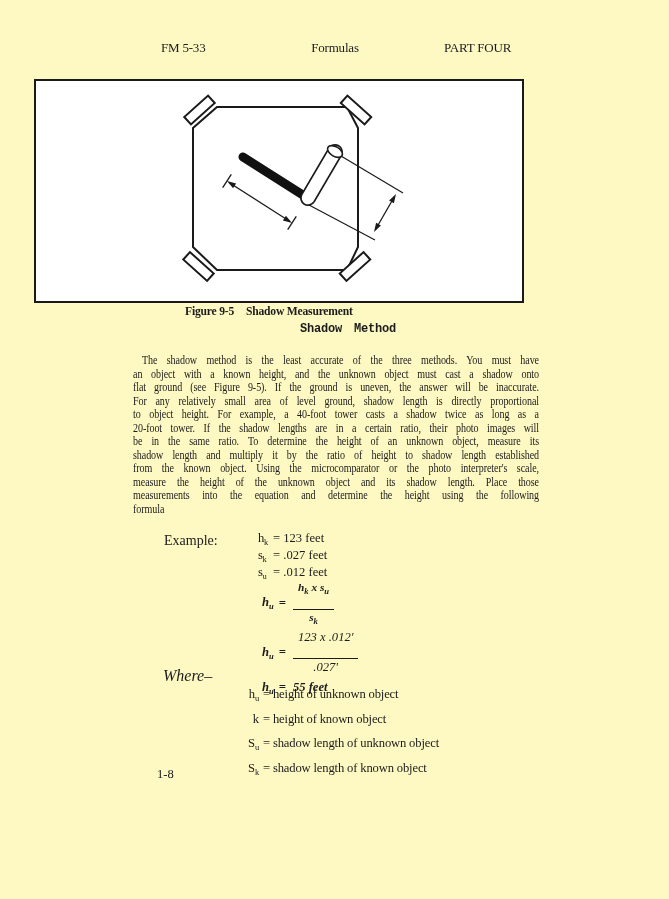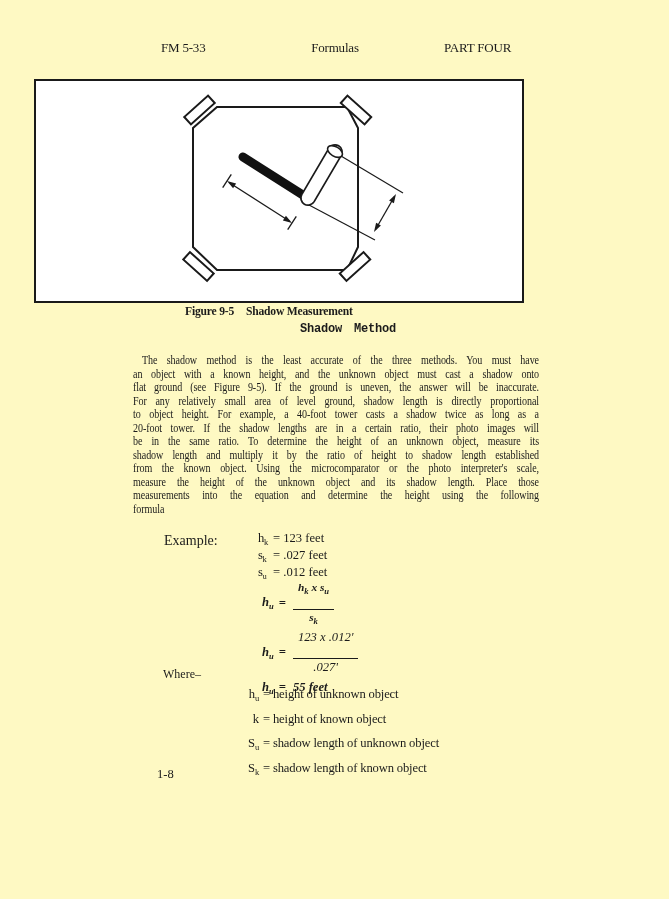--- a/index.html
+++ b/index.html
@@ -45,21 +45,21 @@
   .math{position:absolute;left:262px;top:581px;font-size:12.6px;font-style:italic;}
   .frow{display:flex;align-items:center;margin-bottom:5px;}
   .lhs{font-weight:bold;margin-right:5px;}
   .eq{font-weight:bold;margin-right:7px;}
   .frac{display:inline-block;text-align:center;}
   .frac .num{display:block;padding:0 5px 13px 5px;border-bottom:1.2px solid #1b1b1b;}
   .frac .den{display:block;padding-top:1px;}
   .f1 .num,.f1 .den{font-weight:bold;font-size:11.4px;}
   .result{font-weight:bold;}
   
-  .where-label{position:absolute;left:163px;top:667px;font-size:12px;}
+  .where-label{position:absolute;left:163px;top:667px;font-size:16px;font-style:italic;}
   .where-rows{position:absolute;left:242px;top:684px;font-size:12.6px;line-height:21px;letter-spacing:-0.15px;}
   .wvar{display:inline-block;width:17px;text-align:right;}
   .wrest{margin-left:4px;}
   
   .page-num{position:absolute;left:157px;top:767px;font-size:12.6px;}
 </style>
 </head>
 <body>
 
 <div class="page">

